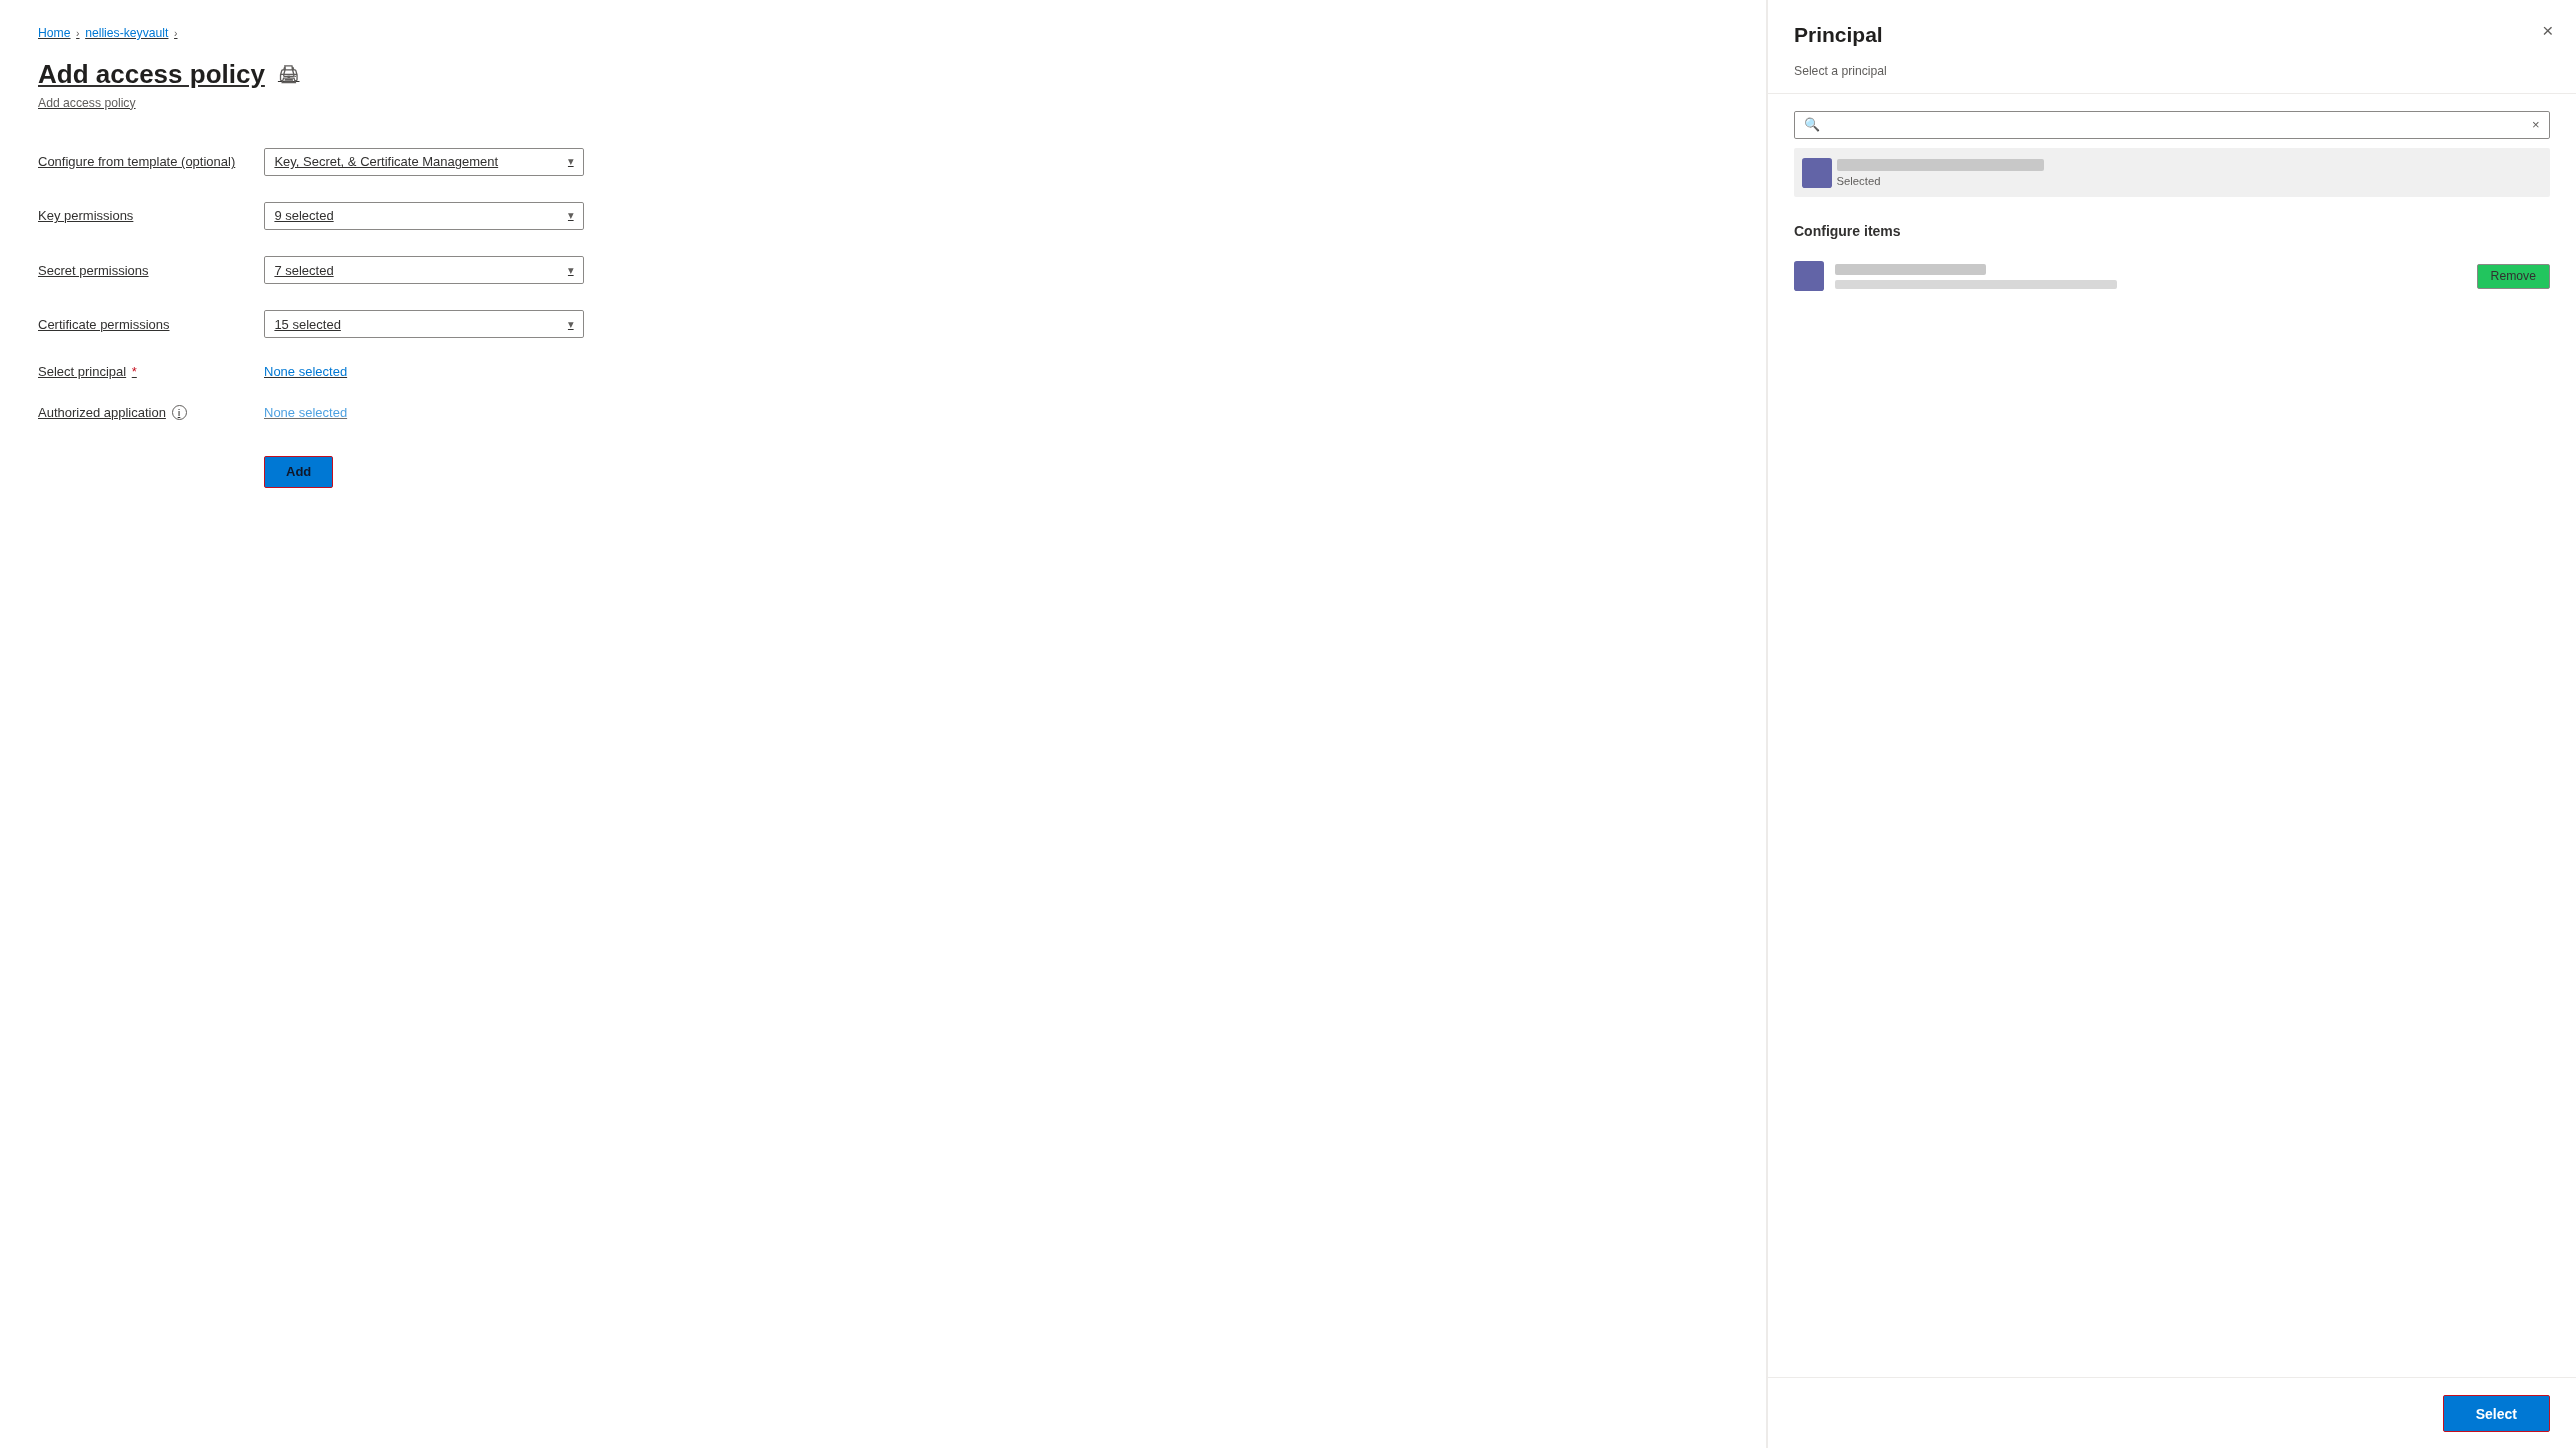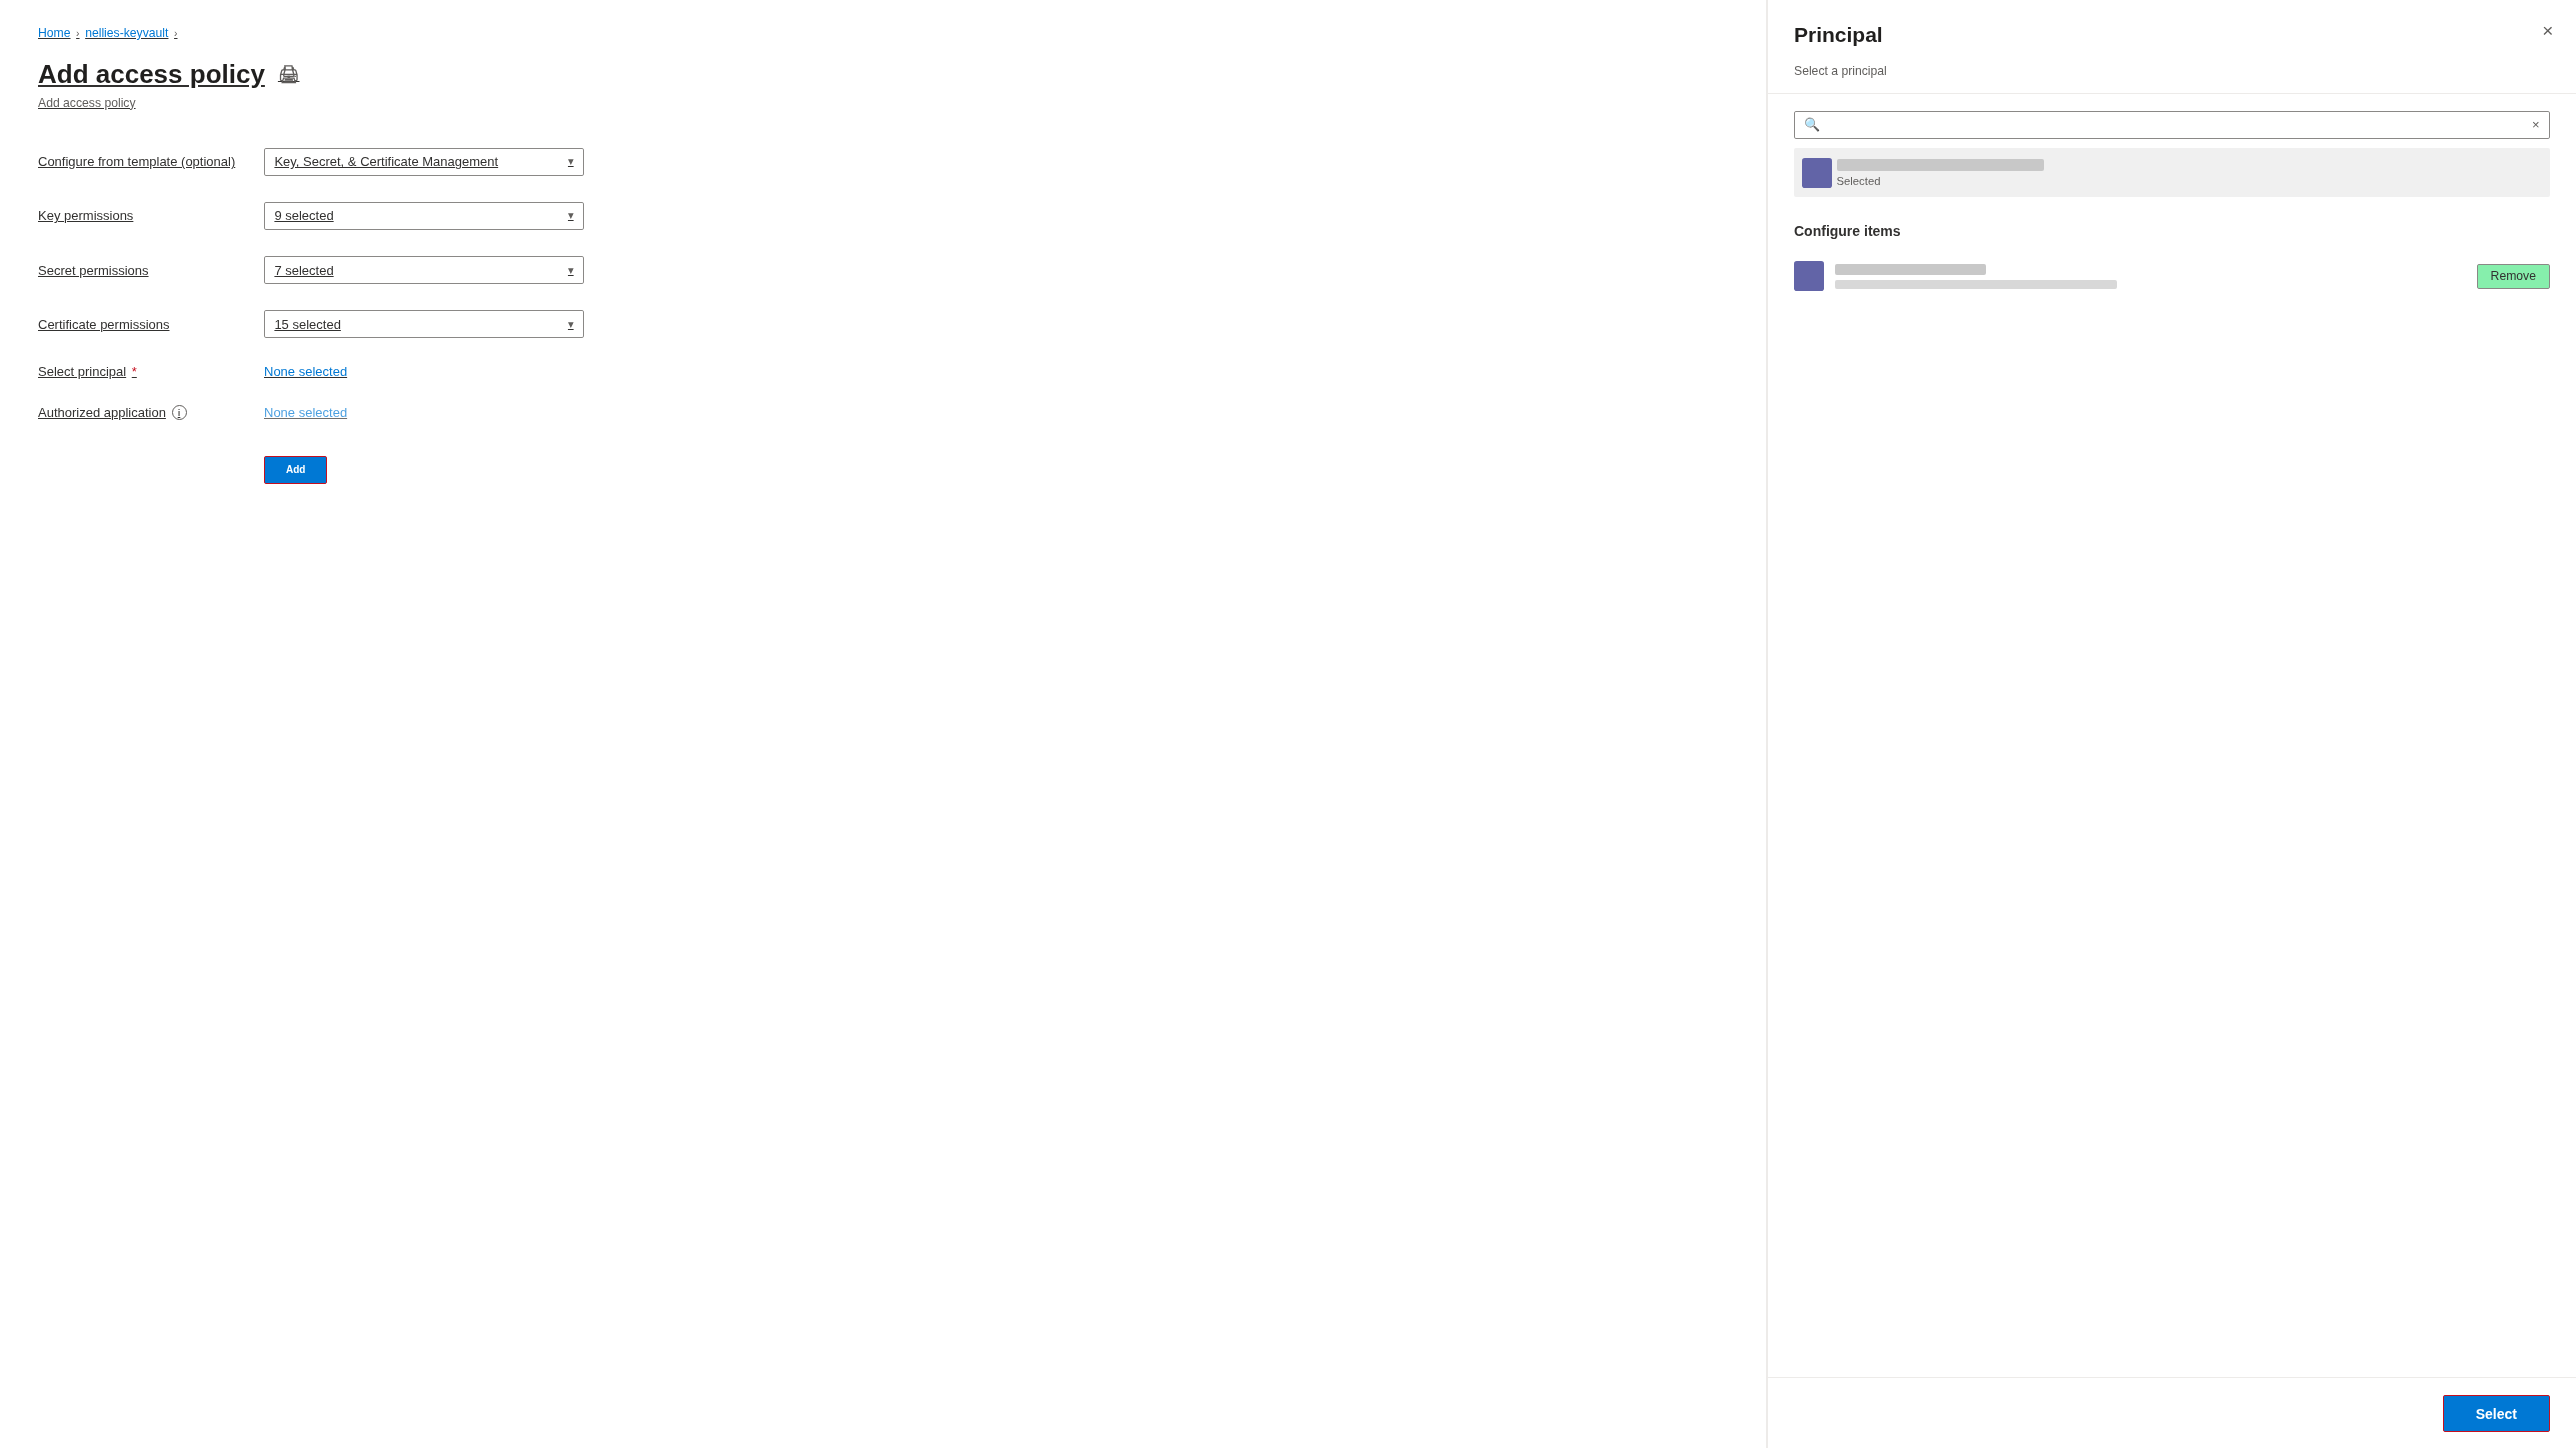--- a/index.html
+++ b/index.html
@@ -118,25 +118,25 @@
     }
     .link-text-muted {
       color: #0078d4;
       cursor: pointer;
       font-size: 13px;
       opacity: 0.7;
     }
 
     .add-button {
       background: #0078d4;
-      color: #ffffff;
+      color: #0f172a;
       border: 1.9px solid #c50f1f;
       border-radius: 1.9px;
       padding: 7.5px 21px;
-      font-size: 10px;
+      font-size: 13px;
       font-weight: 600;
       cursor: pointer;
       margin-top: 9.4px;
     }
 
     
     .right-panel {
       width: 809px;
       background: #fff;
       display: flex;
@@ -283,21 +283,21 @@
       width: 151px;
       margin-bottom: 4.7px;
     }
     .selected-item-sub-bar {
       height: 9.4px;
       background: #d8d8d8;
       border-radius: 1.9px;
       width: 282px;
     }
     .remove-button {
-      background: #86efac;
+      background: #22c55e;
       border: 0.9px solid #8a8886;
       border-radius: 1.9px;
       padding: 4.7px 13px;
       font-size: 12.2px;
       cursor: pointer;
       color: #323130;
     }
 
     .panel-footer {
       padding: 17px 26px;

